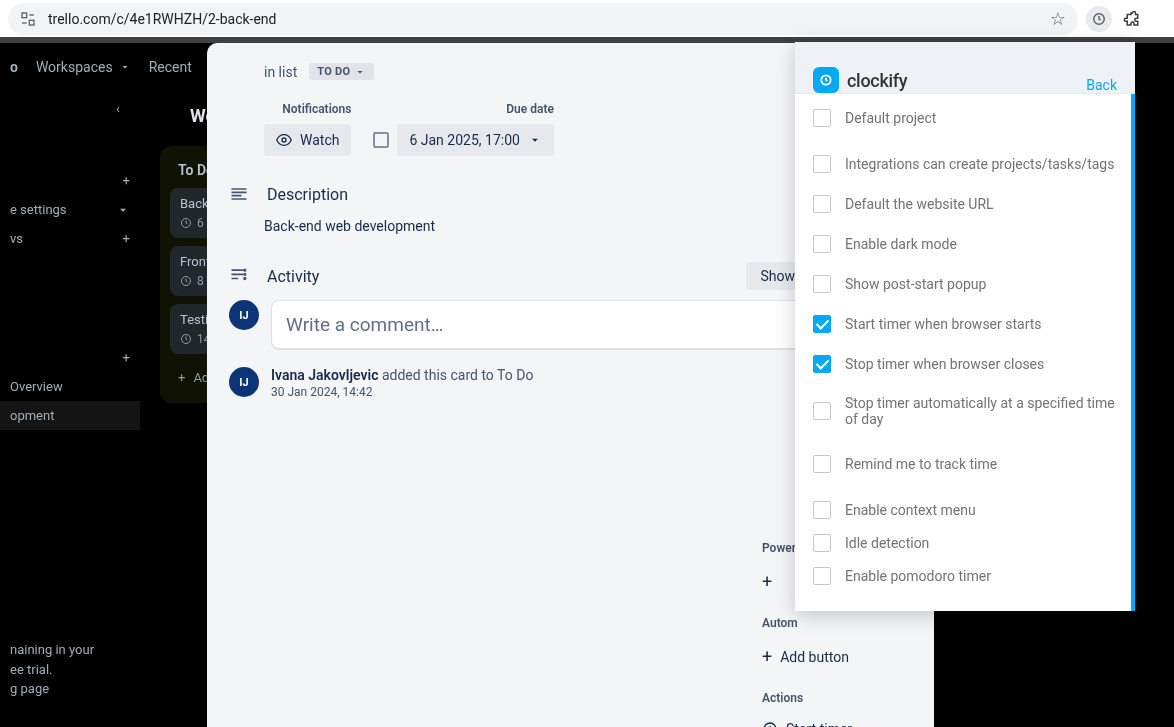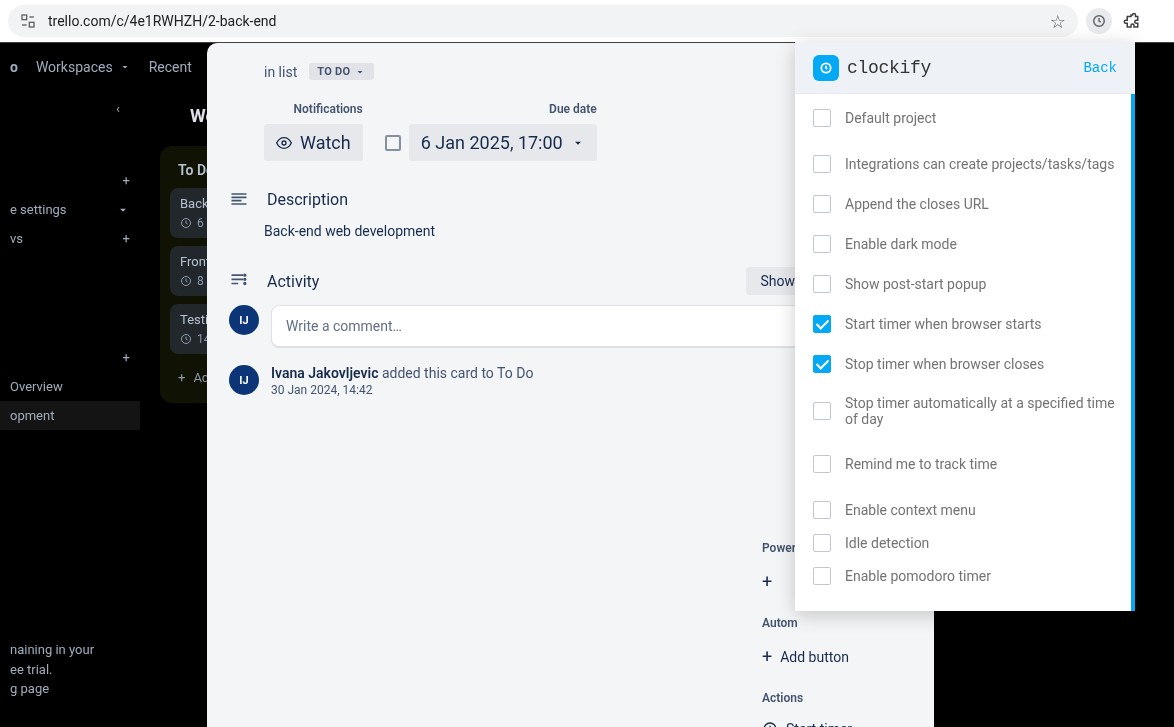--- a/index.html
+++ b/index.html
@@ -1,19 +1,19 @@
 <!DOCTYPE html>
 <html><head>
 <meta charset="utf-8">
 <style>
 * { margin: 0; padding: 0; box-sizing: border-box; }
 body { font-family: -apple-system, BlinkMacSystemFont, "Segoe UI", Roboto, sans-serif; width: 1174px; height: 727px; overflow: hidden; background: #000; position: relative; }
 
 
-.browser-bar { background: #fff; height: 43px; display: flex; align-items: center; padding: 0 8px; gap: 8px; border-bottom: 1px solid #404040; }
+.browser-bar { background: #fff; height: 43px; display: flex; align-items: center; padding: 0 8px; gap: 8px; border-bottom: 6px solid #404040; }
 .url-container { display: flex; align-items: center; background: #f1f3f4; border-radius: 20px; height: 32px; padding: 0 12px; flex: 1; gap: 10px; max-width: 1070px; }
 .url-text { font-size: 14px; color: #202124; flex: 1; }
 .toggle-icon { width: 18px; height: 18px; color: #5f6368; display: flex; align-items: center; }
 .star-icon { color: #5f6368; font-size: 18px; }
 .ext-icons { display: flex; gap: 8px; align-items: center; }
 .ext-icon { width: 26px; height: 26px; border-radius: 50%; background: #e8eaed; display: flex; align-items: center; justify-content: center; color: #5f6368; font-size: 14px; }
 .puzzle-icon { width: 22px; height: 22px; display: flex; align-items: center; justify-content: center; color: #3c4043; }
 
 
 .trello-bg { position: absolute; top: 43px; left: 0; right: 0; bottom: 0; background: rgba(0,0,0,0.7); }
@@ -44,46 +44,46 @@
 
 .modal-body { display: flex; gap: 18px; margin-top: 22px; }
 .main-col { flex: 1; padding-left: 35px; }
 .sidebar-col { width: 40px; display: flex; flex-direction: column; gap: 10px; }
 .sidebar-btn { width: 32px; height: 32px; background: rgba(9,30,66,0.06); border-radius: 3px; display: flex; align-items: center; justify-content: center; color: #44546f; }
 
 .field-row { display: flex; gap: 22px; margin-bottom: 24px; }
 .field-group { }
 .field-label { font-size: 12px; font-weight: 600; color: #44546f; margin-bottom: 8px; text-align: right; }
 .field-control { display: flex; gap: 8px; align-items: center; }
-.btn-chip { background: rgba(9,30,66,0.06); border-radius: 3px; padding: 8px 12px; font-size: 18px; color: #172b4d; display: inline-flex; align-items: center; gap: 8px; }
+.btn-chip { background: rgba(9,30,66,0.06); border-radius: 3px; padding: 8px 12px; font-size: 14px; color: #172b4d; display: inline-flex; align-items: center; gap: 8px; }
 .checkbox-empty { width: 16px; height: 16px; border: 2px solid #8590a2; border-radius: 2px; }
 
 .section { margin-bottom: 22px; }
 .section-header { display: flex; align-items: center; gap: 16px; margin-bottom: 10px; margin-left: -35px; }
 .section-icon { color: #44546f; width: 22px; }
 .section-title { font-size: 16px; font-weight: 400; color: #172b4d; flex: 1; }
 .edit-btn { background: rgba(9,30,66,0.06); border-radius: 3px; padding: 6px 14px; font-size: 14px; color: #172b4d; }
 .desc-text { font-size: 14px; color: #172b4d; }
 
 .activity-section { margin-top: 28px; }
 .comment-row { display: flex; gap: 12px; margin-bottom: 18px; align-items: flex-start; margin-left: -35px; }
 .avatar { width: 30px; height: 30px; border-radius: 50%; background: #0c3578; color: #fff; font-size: 11px; font-weight: 700; display: flex; align-items: center; justify-content: center; flex-shrink: 0; }
-.comment-input { flex: 1; background: #fff; border: 1px solid #dfe1e6; border-radius: 8px; padding: 12px 14px; font-size: 14px; color: #626f86; box-shadow: 0 1px 1px rgba(9,30,66,0.1); }
+.comment-input { flex: 1; background: #fff; border: 1px solid #dfe1e6; border-radius: 8px; padding: 12px 14px; font-size: 19px; color: #626f86; box-shadow: 0 1px 1px rgba(9,30,66,0.1); }
 .activity-item { font-size: 14px; color: #172b4d; }
 .activity-author { font-weight: 600; color: #172b4d; }
 .activity-text { color: #44546f; }
 .activity-time { font-size: 12px; color: #44546f; margin-top: 2px; }
 
 .right-actions { position: absolute; right: 22px; top: 480px; width: 150px; }
 .section-label { font-size: 12px; font-weight: 600; color: #44546f; margin-bottom: 10px; margin-top: 18px; }
 .action-btn-bare { display: flex; align-items: center; gap: 8px; padding: 6px 0; font-size: 14px; color: #172b4d; margin-bottom: 6px; }
 
 
 .clockify-panel { position: absolute; top: 42px; right: 39px; width: 340px; height: 569px; background: #eef1f5; border-radius: 6px; box-shadow: 0 4px 20px rgba(0,0,0,0.2); display: flex; flex-direction: column; }
-.clockify-header { height: 52px; display: flex; align-items: center; justify-content: space-between; padding: 0 18px; background: #eef1f5; border-bottom: 1px solid rgba(0,0,0,0.03); font-family: Liberation Mono, monospace; }
+.clockify-header { height: 52px; display: flex; align-items: flex-end; justify-content: space-between; padding: 0 18px; background: #eef1f5; border-bottom: 1px solid rgba(0,0,0,0.03); }
 .clockify-logo { display: flex; align-items: center; gap: 8px; font-size: 18px; font-weight: 500; color: #333; letter-spacing: -0.3px; }
 .clockify-logo-icon { width: 26px; height: 26px; background: #03a9f4; border-radius: 6px; display: flex; align-items: center; justify-content: center; color: #fff; font-weight: bold; font-size: 14px; }
 .back-link { color: #03a9f4; font-size: 14px; }
 .clockify-body { flex: 1; overflow-y: auto; background: #fff; padding: 4px 0; position: relative; }
 .clockify-scroll { position: absolute; right: 0; top: 0; bottom: 0; width: 4px; background: #03a9f4; }
 .setting-row { display: flex; align-items: center; gap: 14px; padding: 11px 18px; font-size: 14px; color: #737373; }
 .cb { width: 18px; height: 18px; border: 1.5px solid #c1c7d0; border-radius: 2px; flex-shrink: 0; }
 .cb.checked { background: #03a9f4; border-color: #03a9f4; position: relative; }
 .cb.checked::after { content: ''; position: absolute; left: 5px; top: 1px; width: 5px; height: 10px; border: solid white; border-width: 0 2px 2px 0; transform: rotate(45deg); }
 .version-row { text-align: right; padding: 12px 18px; font-size: 13px; color: #333; background: #fff; }
@@ -383,21 +383,21 @@
         <div class="cb"></div>
         <span>Default project</span>
       </div>
     <div style="height:6px"></div>
     <div class="setting-row">
         <div class="cb"></div>
         <span>Integrations can create projects/tasks/tags</span>
       </div>
     <div class="setting-row">
         <div class="cb"></div>
-        <span>Append the closes URL</span>
+        <span>Default the website URL</span>
       </div>
     <div class="setting-row">
         <div class="cb"></div>
         <span>Enable dark mode</span>
       </div>
     <div class="setting-row">
         <div class="cb"></div>
         <span>Show post-start popup</span>
       </div>
     <div class="setting-row">

